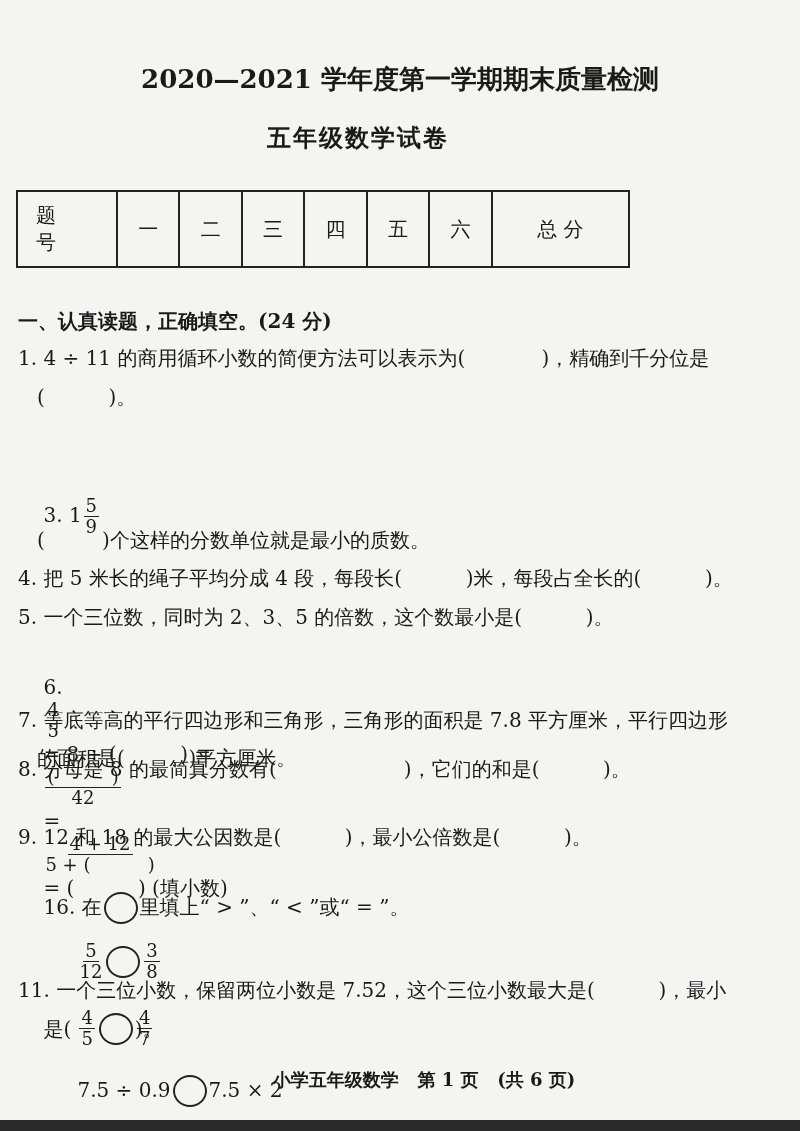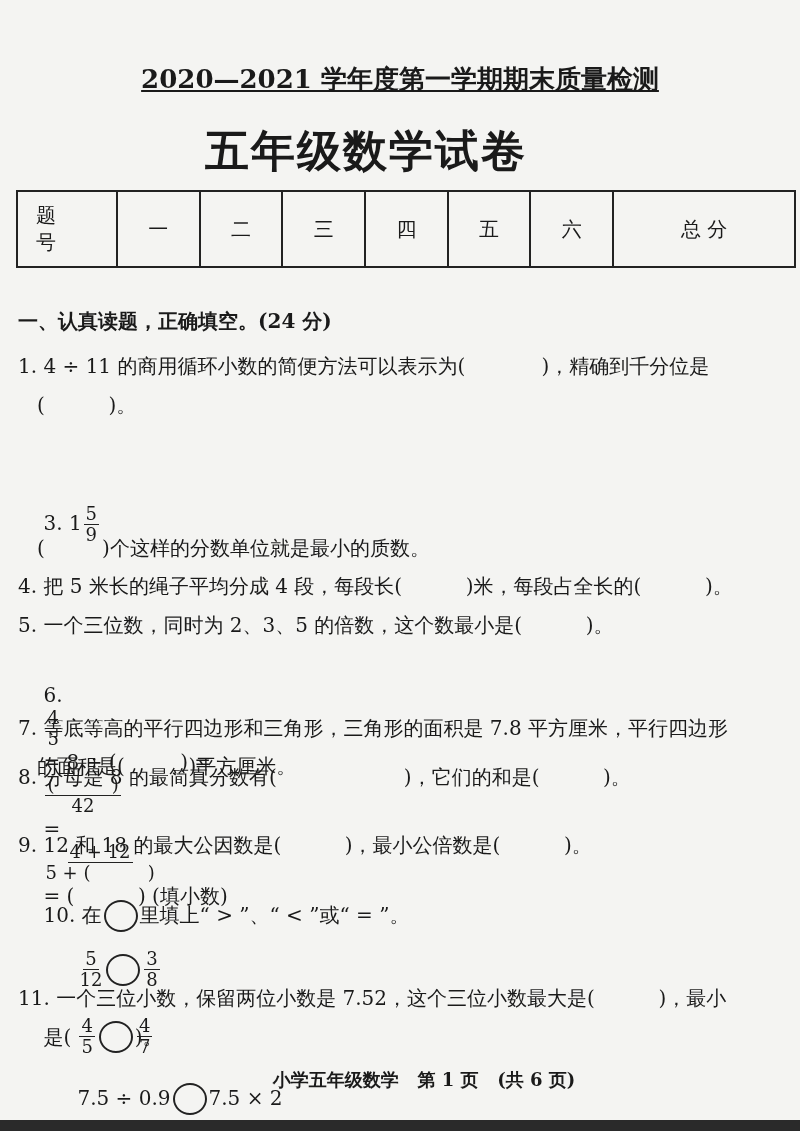--- a/index.html
+++ b/index.html
@@ -4,39 +4,39 @@
   <style>
     * { box-sizing: border-box; margin: 0; padding: 0; }
     html, body { width: 800px; height: 1131px; background: #2a2a2a; overflow: hidden; }
     body { font-family: "DejaVu Serif", "Liberation Serif", serif; color: #1a1a1a; }
     .page {
       position: absolute; left: 0; top: 0; width: 800px; height: 1120px;
       background: #f4f4f2;
     }
     .title1 {
       position: absolute; left: 0; width: 800px; top: 62px; text-align: center;
-      font-size: 26px; font-weight: bold; letter-spacing: 0px; text-decoration: underline;
+      font-size: 26px; font-weight: bold; letter-spacing: 0px;
     }
     .title2 {
-      position: absolute; left: 8px; width: 716px; top: 122px; text-align: center;
-      font-size: 44px; font-weight: bold; letter-spacing: 2px;
+      position: absolute; left: 0; width: 716px; top: 122px; text-align: center;
+      font-size: 24px; font-weight: bold; letter-spacing: 2px;
     }
     table.score {
-      position: absolute; left: 16px; top: 190px; width: 780px; height: 78px;
+      position: absolute; left: 16px; top: 190px; width: 614px; height: 78px;
       border-collapse: collapse; font-size: 20px;
     }
     table.score td {
       border: 2px solid #222; text-align: center; height: 38px;
     }
     table.score td.head { width: 100px; letter-spacing: 22px; padding-left: 18px; text-align: left; }
     .section {
       position: absolute; left: 18px; top: 308px; font-size: 20px; font-weight: bold; text-align: right;
     }
     .line {
-      position: absolute; left: 18px; font-size: 20px; white-space: pre; line-height: 26px; margin-top: 8px;
+      position: absolute; left: 18px; font-size: 20px; white-space: pre; line-height: 26px;
     }
     .frac {
       display: inline-flex; flex-direction: column; align-items: center; vertical-align: middle;
       font-size: 18px; line-height: 20px; margin: 0 2px;
     }
     .frac .n { border-bottom: 1.5px solid #222; padding: 0 2px; }
     .circle {
       display: inline-block; width: 34px; height: 32px; border: 2px solid #222; border-radius: 50%;
       vertical-align: middle; margin: 0 2px;
     }
@@ -89,21 +89,21 @@
     <span class="frac"><span class="n">4 + 12</span><span>5 + (          )</span></span>
     <span>= (          ) (填小数)</span>
   </div>
 
   <div class="line" style="top:707px">7. 等底等高的平行四边形和三角形，三角形的面积是 7.8 平方厘米，平行四边形</div>
   <div class="line" style="top:745px">   的面积是(          )平方厘米。</div>
   <div class="line" style="top:756px">8. 分母是 8 的最简真分数有(                    )，它们的和是(          )。</div>
   <div class="line" style="top:824px">9. 12 和 18 的最大公因数是(          )，最小公倍数是(          )。</div>
 
   <div class="line" style="top:866px">
-    <span>10. 在</span><span class="circle"></span><span>里填上“ &gt; ”、“ &lt; ”或“ = ”。</span>
+    <span>16. 在</span><span class="circle"></span><span>里填上“ &gt; ”、“ &lt; ”或“ = ”。</span>
   </div>
 
   <div class="line" style="top:915px; left:52px">
     <span class="frac"><span class="n">5</span><span>12</span></span><span class="circle"></span><span class="frac"><span class="n">3</span><span>8</span></span>
     <span style="display:inline-block;width:100px"></span>
     <span class="frac"><span class="n">4</span><span>5</span></span><span class="circle"></span><span class="frac"><span class="n">4</span><span>7</span></span>
     <span style="display:inline-block;width:80px"></span>
     <span>7.5 ÷ 0.9</span><span class="circle"></span><span>7.5 × 2</span>
   </div>
 

